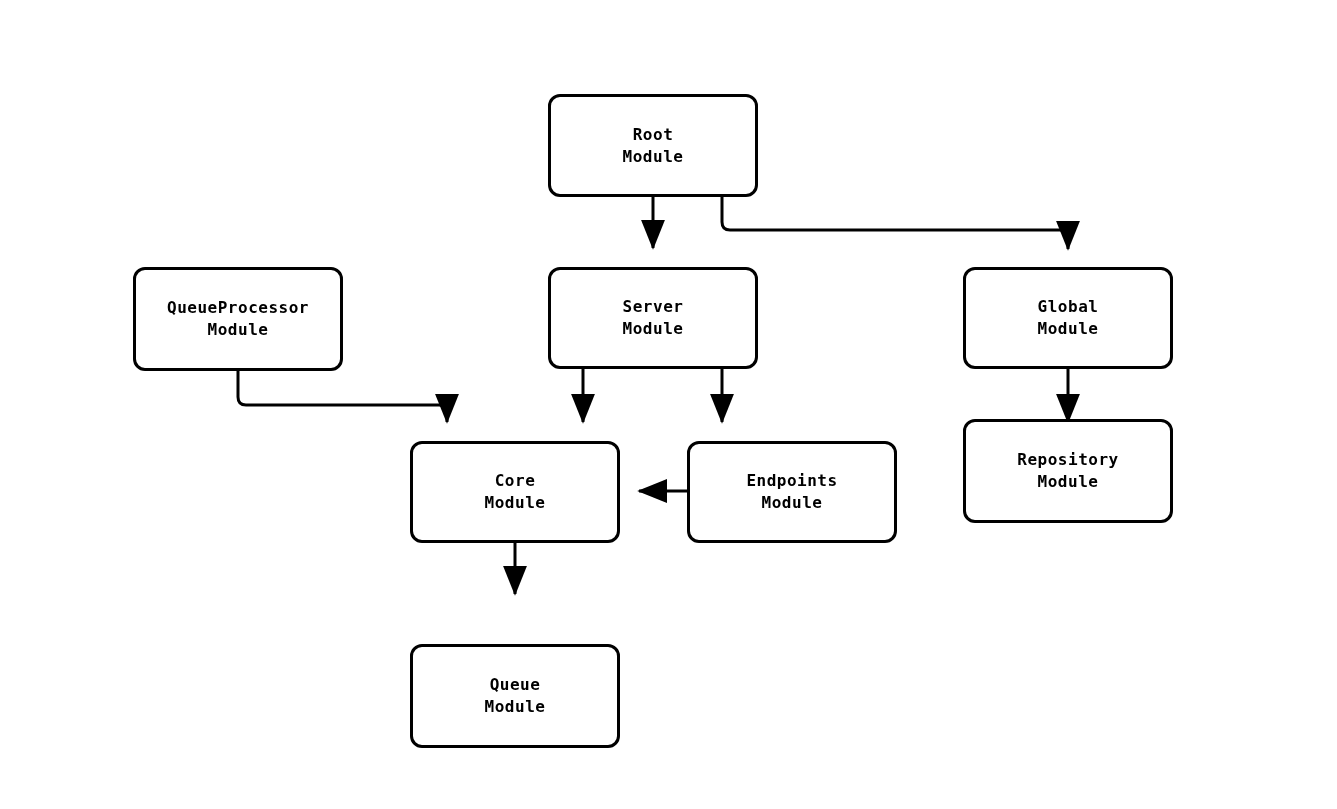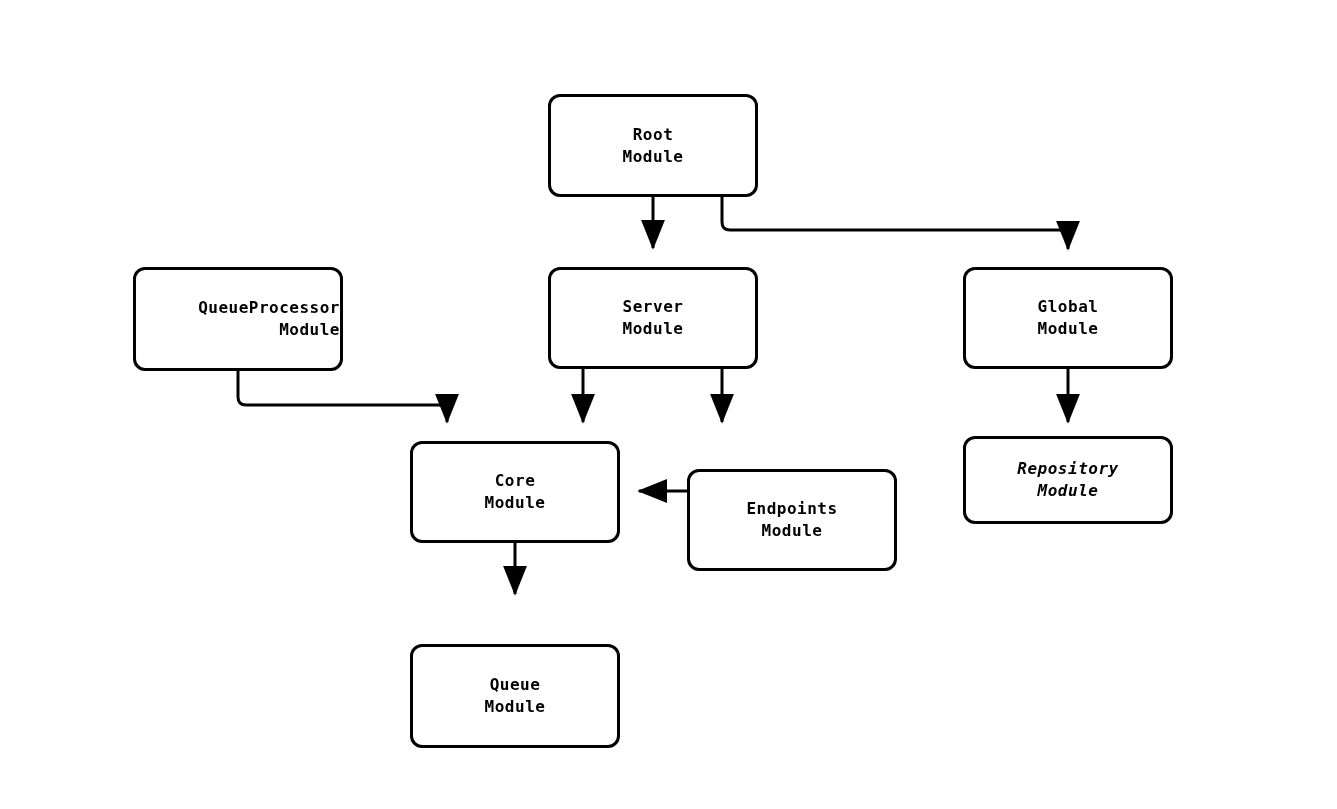--- a/index.html
+++ b/index.html
@@ -71,46 +71,46 @@
     <path d="M 1068 369 L 1068 422" fill="none" stroke="#000000" stroke-width="3" marker-end="url(#arrowhead)"></path>
 
     <path d="M 515 543 L 515 594" fill="none" stroke="#000000" stroke-width="3" marker-end="url(#arrowhead)"></path>
   </svg>
 
   <div class="node" style="left: 548px; top: 94px; width: 210px; height: 103px; border-color: rgb(0, 0, 0); text-align: right;">
     <span class="node-line">Root</span>
     <span class="node-line">Module</span>
   </div>
 
-  <div class="node" style="left: 133px; top: 267px; width: 210px; height: 104px; border-color: rgb(0, 0, 0); align-items: flex-end;">
+  <div class="node" style="left: 133px; top: 267px; width: 210px; height: 104px; border-color: rgb(0, 0, 0);">
     <span class="node-line">QueueProcessor</span>
     <span class="node-line">Module</span>
   </div>
 
   <div class="node" style="left: 548px; top: 267px; width: 210px; height: 102px; border-color: rgb(0, 0, 0);">
     <span class="node-line">Server</span>
     <span class="node-line">Module</span>
   </div>
 
   <div class="node" style="left: 963px; top: 267px; width: 210px; height: 102px; border-color: rgb(0, 0, 0); align-items: center;">
     <span class="node-line">Global</span>
     <span class="node-line">Module</span>
   </div>
 
   <div class="node" style="left: 410px; top: 441px; width: 210px; height: 102px; border-color: rgb(0, 0, 0);">
     <span class="node-line">Core</span>
     <span class="node-line">Module</span>
   </div>
 
-  <div class="node" style="left: 687px; top: 441px; width: 210px; height: 102px; border-color: rgb(0, 0, 0); margin-top: 28px;">
+  <div class="node" style="left: 687px; top: 441px; width: 210px; height: 102px; border-color: rgb(0, 0, 0);">
     <span class="node-line">Endpoints</span>
     <span class="node-line">Module</span>
   </div>
 
-  <div class="node" style="left: 963px; top: 436px; width: 210px; height: 88px; border-color: rgb(0, 0, 0); font-style: italic;">
+  <div class="node" style="left: 963px; top: 419px; width: 210px; height: 104px; border-color: rgb(0, 0, 0);">
     <span class="node-line">Repository</span>
     <span class="node-line">Module</span>
   </div>
 
   <div class="node" style="left: 410px; top: 613px; width: 210px; height: 104px; border-color: rgb(0, 0, 0); margin-top: 31px;">
     <span class="node-line">Queue</span>
     <span class="node-line">Module</span>
   </div>
 
 </div>

